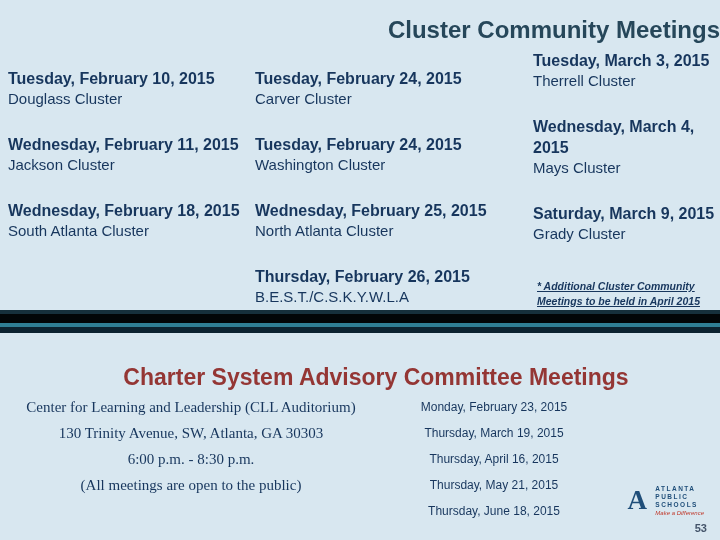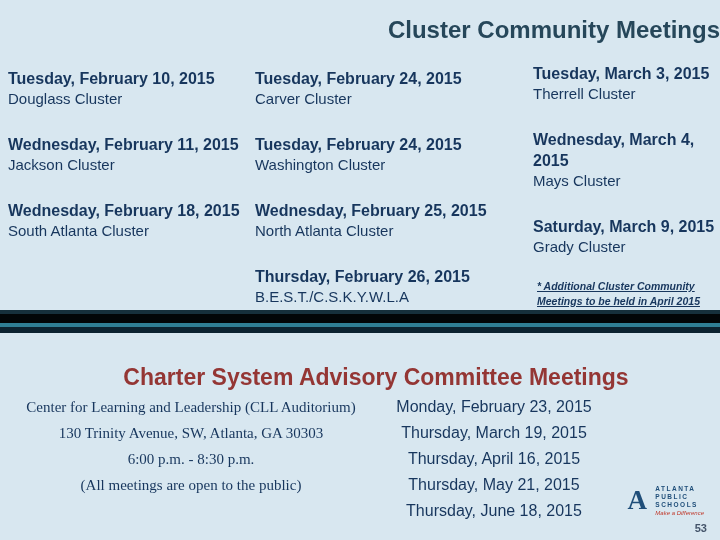--- a/index.html
+++ b/index.html
@@ -13,21 +13,21 @@
     background:var(--background,#d8e7f0);
   }
   .title{
     position:absolute;top:16px;left:0;width:100%;margin:0;
     text-align:right;font-size:24px;font-weight:bold;
     color:var(--title,#26475a);
   }
   .col{position:absolute;}
   .col1{left:8px;top:68px;width:245px;}
   .col2{left:255px;top:68px;width:268px;}
-  .col3{left:533px;top:63px;width:182px;}
+  .col3{left:533px;top:50px;width:182px;}
   .cell{margin-bottom:25px;}
   .date{font-weight:bold;font-size:16px;color:var(--body,#17365d);line-height:1.32;}
   .cluster{font-size:15px;color:var(--body,#17365d);line-height:1.32;}
   .note{
     position:absolute;left:537px;top:279px;width:172px;
     font-size:10.5px;font-style:italic;font-weight:600;
     color:var(--body,#17365d);line-height:1.4;text-decoration:underline;
   }
   .stripe{position:absolute;left:0;top:310px;width:720px;}
   .stripe .s1{height:4px;background:#16303c;}
@@ -38,21 +38,21 @@
     position:absolute;top:348px;left:0;width:100%;margin:16px;
     text-align:center;font-size:23px;font-weight:bold;
     color:var(--accent,#943634);
   }
   .venue{
     position:absolute;left:12px;top:394px;width:358px;
     text-align:center;font-size:15px;color:var(--body,#17365d);line-height:26px;font-family:Liberation Serif, serif;
   }
   .advisory{
     position:absolute;left:385px;top:394px;width:218px;
-    text-align:center;font-size:16px;color:var(--body,#17365d);line-height:26px;
+    text-align:center;font-size:12px;color:var(--body,#17365d);line-height:26px;
   }
   .logo{
     position:absolute;right:16px;bottom:24px;
     display:flex;align-items:center;gap:4px;
   }
   .logo-a{
     width:28px;height:28px;display:flex;align-items:center;justify-content:center;
     font-family:"Liberation Serif", serif;font-weight:bold;font-size:27px;
     color:var(--logo-blue,#1f4e79);line-height:1;
   }

